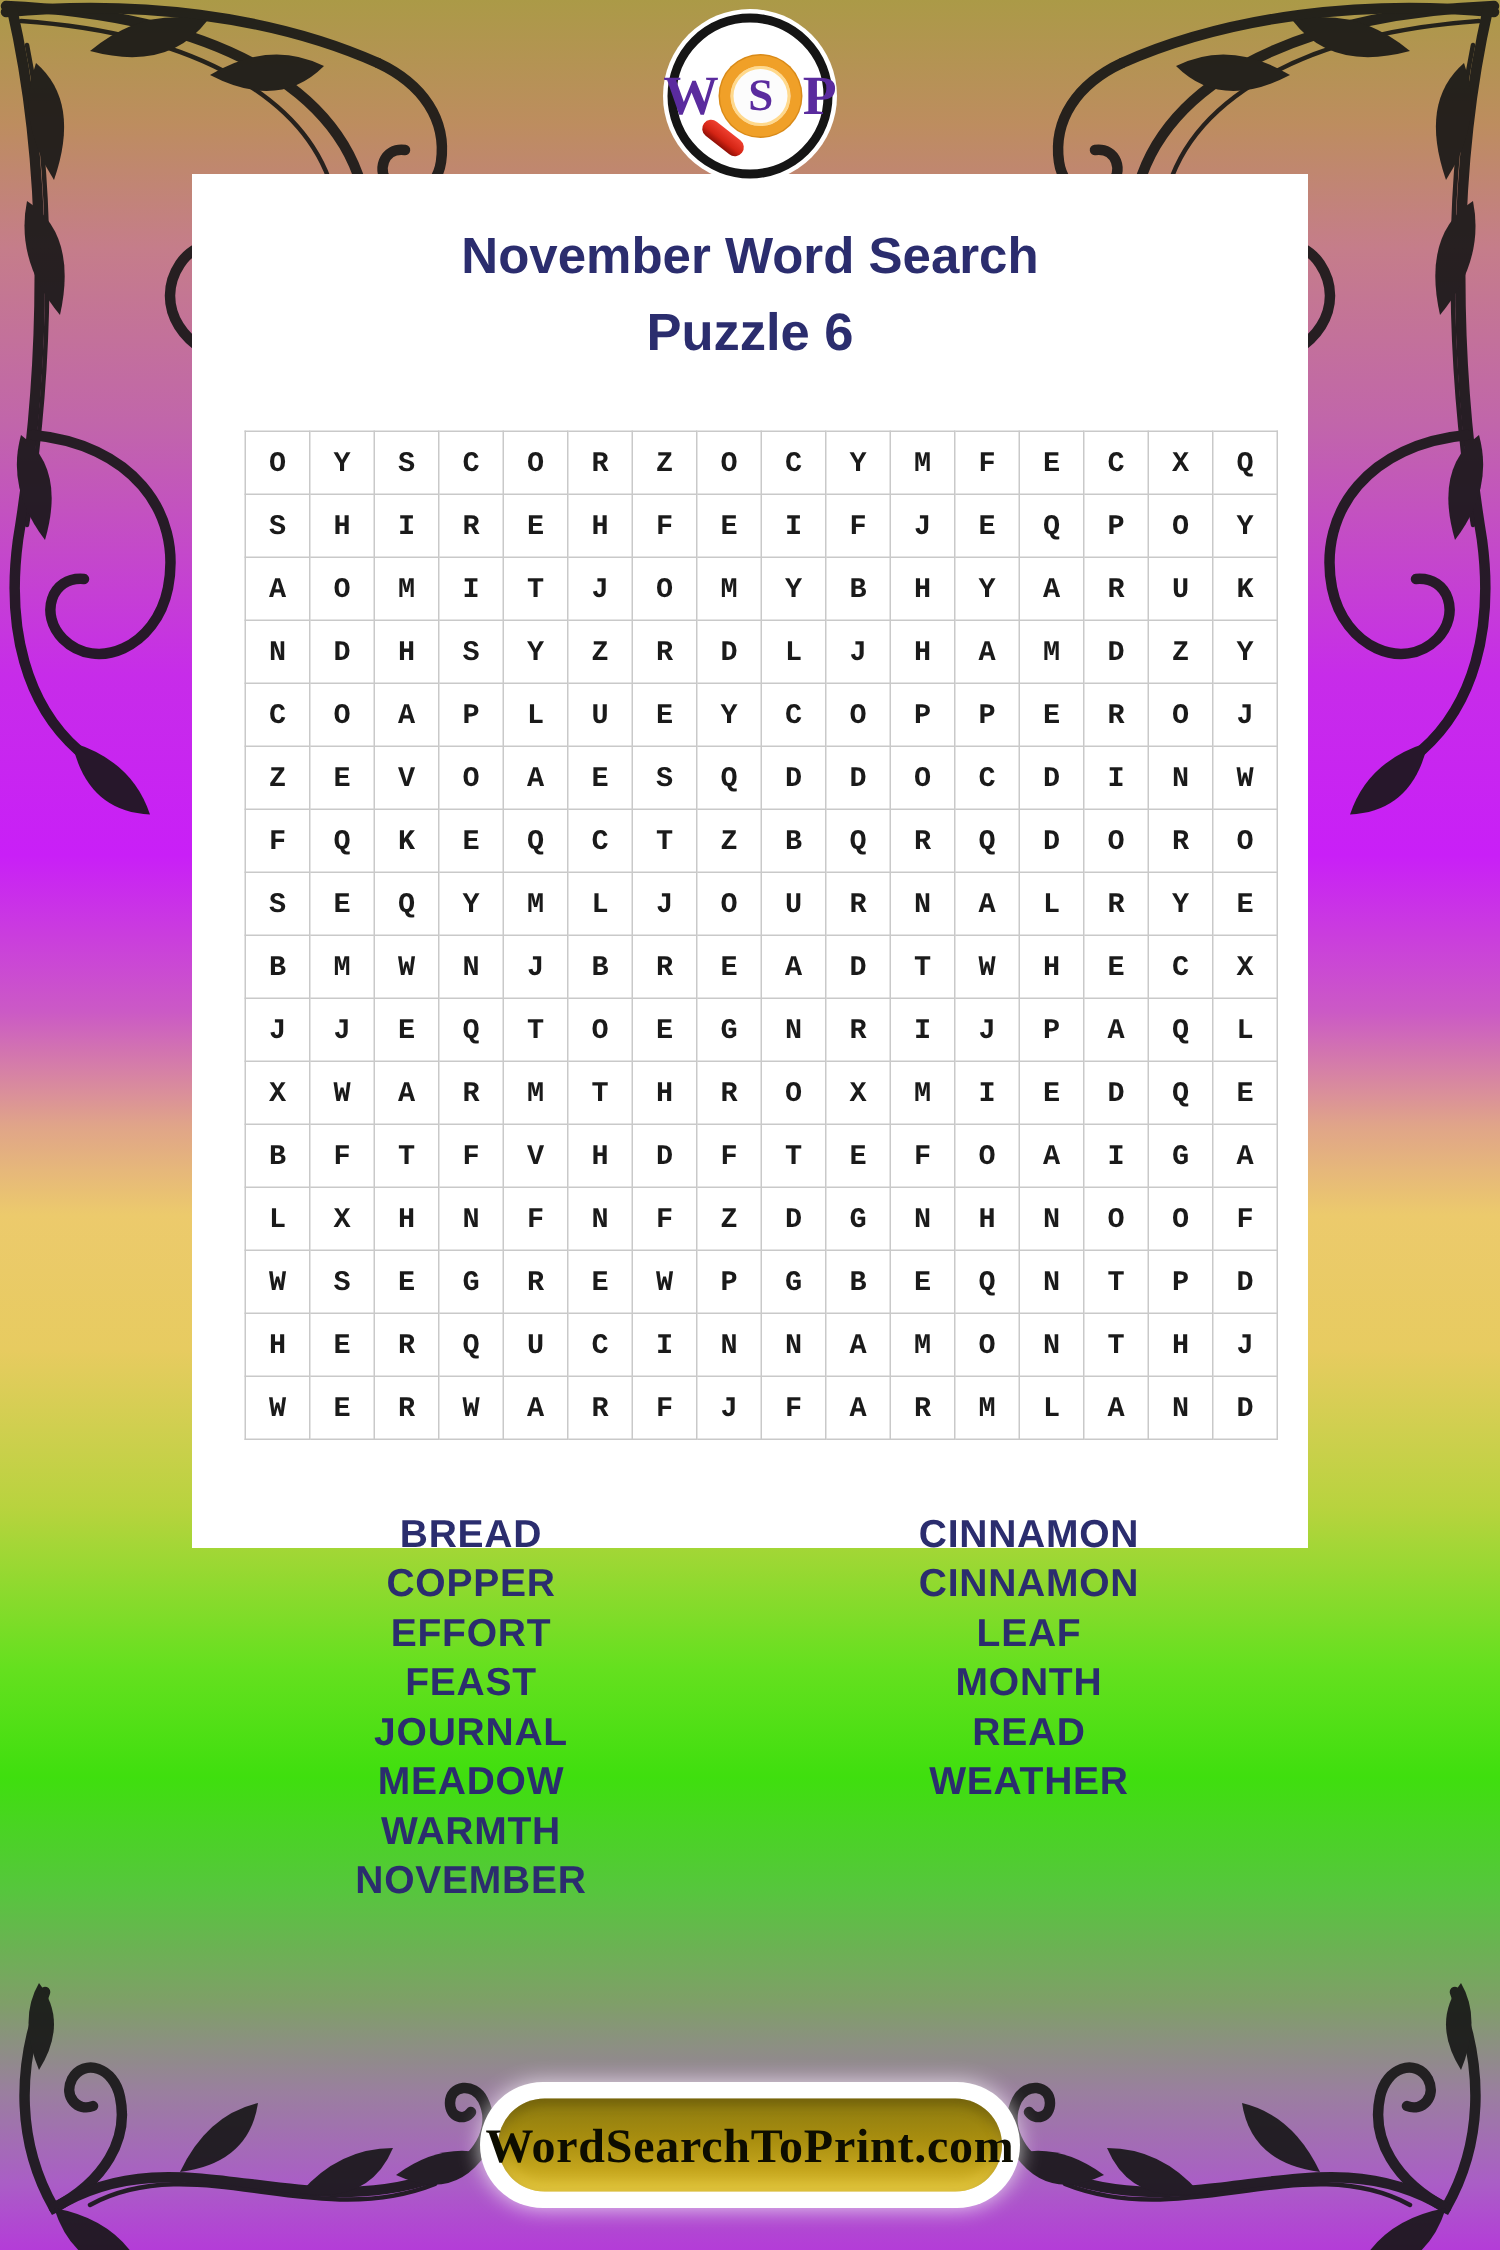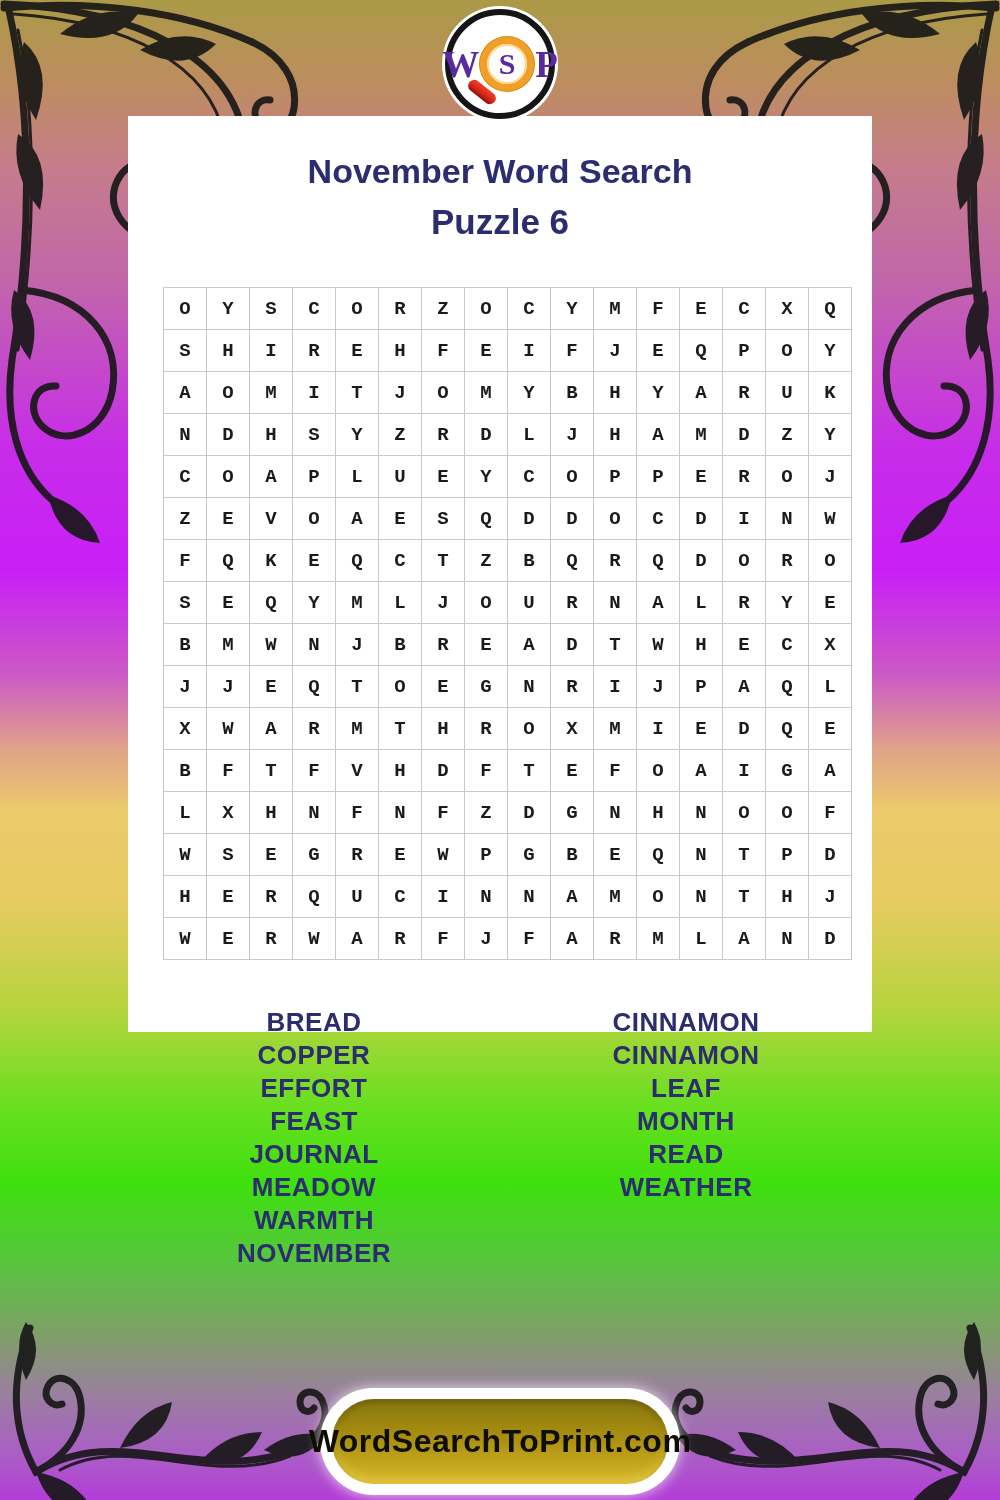--- a/index.html
+++ b/index.html
@@ -52,23 +52,23 @@
   .grid td { width:42px; height:41px; border:1px solid var(--grid-line,#c9c9c9);
           text-align:center; vertical-align:middle; padding:0;
           font-family:"Liberation Mono", monospace; font-weight:bold; font-size:19px;
           color:var(--grid-letter,#1a1a1a); }
   
   .words { position:absolute; top:890px; left:0; width:100%; display:flex; }
   .word-col { width:50%; margin:0; padding:0; list-style:none; text-align:center; }
   .word-col li { font-size:26px; font-weight:bold; letter-spacing:.5px; line-height:33px;
           color:var(--word-navy,#2b2d6e); }
   
-  .btn-halo { position:absolute; left:320px; top:1388px; width:360px; height:107px;
+  .btn-halo { position:absolute; left:320px; top:1388px; width:360px; height:84px;
           border-radius:54px; background:#fff; z-index:4;
-          box-shadow:0 0 14px rgba(255,255,255,.75); }
+          box-shadow:0 0 14px rgba(255,255,255,.75);font-family:Liberation Serif, serif; }
   .btn { position:absolute; left:12px; top:11px; right:12px; bottom:11px; border-radius:42px;
           background:linear-gradient(180deg,var(--button-gold-top,#8a7910) 0%,#a98e0f 45%,#c7a81f 80%,var(--button-gold-bottom,#d2b62e) 100%);
           box-shadow:inset 0 4px 7px rgba(60,45,0,.35), inset 0 -6px 10px rgba(255,225,90,.4);
           display:flex; align-items:center; justify-content:center;
           font-size:32px; font-weight:bold; color:var(--button-text,#0d0d00);
           letter-spacing:.5px; cursor:pointer; }
 </style>
 </head>
 <body>
 

